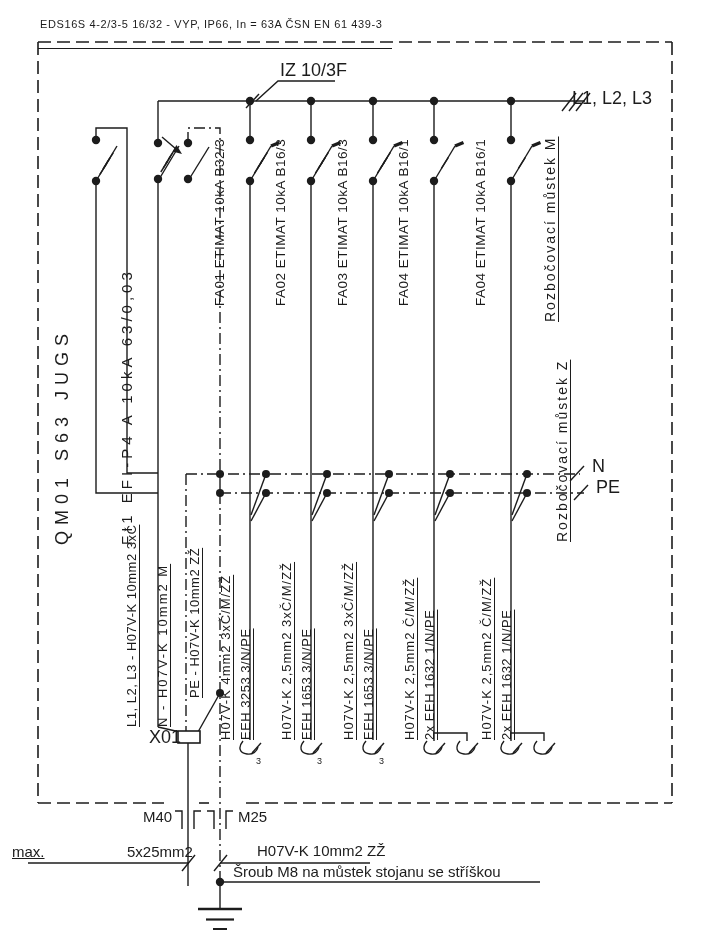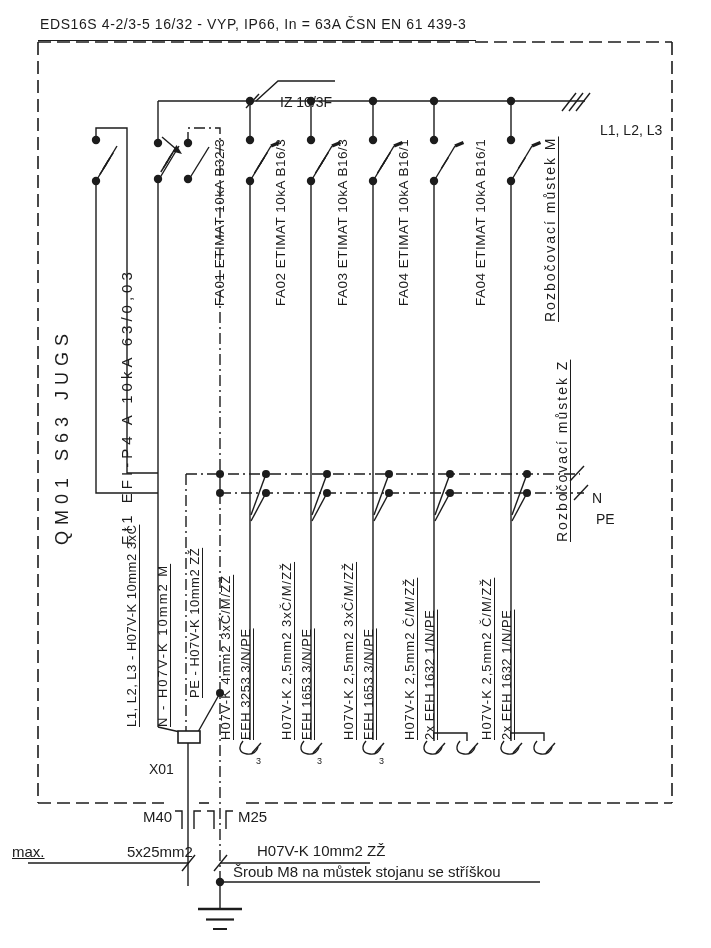--- a/index.html
+++ b/index.html
@@ -2,30 +2,30 @@
 <html><head>
 <meta charset="utf-8">
 <style>
   html,body{margin:0;padding:0;background:#fff;}
   .stage{position:relative;width:711px;height:948px;background:#ffffff;overflow:hidden;
          font-family:"Liberation Sans","DejaVu Sans",sans-serif;color:#1c1c1c;}
   svg.wires{position:absolute;left:0;top:0;}
   .lbl{position:absolute;white-space:nowrap;line-height:16px;color:#1c1c1c;}
   .rot{transform-origin:0 100%;transform:rotate(-90deg);}
   .ul{text-decoration:underline;text-underline-offset:3px;text-decoration-thickness:1.2px;}
-  .title{font-size:14px;letter-spacing:.6px;border-bottom:1.5px solid #1c1c1c;padding:0 10px 8px 2px;}
+  .title{font-size:11px;letter-spacing:.6px;border-bottom:1.5px solid #1c1c1c;padding:0 10px 16px 2px;}
   .dev{font-size:13.5px;letter-spacing:.5px;}
   .devbig{font-size:18px;letter-spacing:6px;}
   .devmid{font-size:15px;letter-spacing:4px;}
   .cab{font-size:13px;letter-spacing:1px;}
   .cab2{font-size:13px;letter-spacing:.5px;}
   .inc{font-size:13px;letter-spacing:.5px;}
   .incN{font-size:13px;letter-spacing:2px;}
   .roz{font-size:14px;letter-spacing:2px;}
-  .sm{font-size:14px;margin-top:32px;}
+  .sm{font-size:18px;}
   .bt{font-size:15px;text-align:center;}
   .ph3{position:absolute;font-size:9px;}
 </style>
 </head>
 <body>
 
 <div class="stage">
 
 <svg class="wires" width="711" height="948" viewBox="0 0 711 948" stroke="#1c1c1c" fill="none" stroke-width="1.4">
 
@@ -256,21 +256,21 @@
   </g>
   <g transform="translate(545,749)">
     <path d="M-8,-8 C-13,-2 -12,4 -4,5 C2,6 6,2 7,-2"></path>
         <path d="M1,4 L10,-6"></path>
   </g>
 </svg>
 
 <div class="lbl title" style="left:38px;top:16px;">EDS16S 4-2/3-5 16/32 - VYP, IP66, In = 63A ČSN EN 61 439-3</div>
 
 <div class="lbl sm" style="left:280px;top:62px;">IZ 10/3F</div>
-<div class="lbl sm" style="left:600px;top:90px;">L1, L2, L3</div>
+<div class="lbl sm" style="left:572px;top:90px;">L1, L2, L3</div>
 
 <div class="lbl rot devbig" style="left:70px;top:529px;">QM01 S63 JUGS</div>
 <div class="lbl rot devmid" style="left:135px;top:529px;">FI1 EFI-P4 A  10kA 63/0,03</div>
 <div class="lbl rot dev" style="left:228px;top:290px;">FA01 ETIMAT 10kA B32/3</div>
 <div class="lbl rot dev" style="left:289px;top:290px;">FA02 ETIMAT 10kA B16/3</div>
 <div class="lbl rot dev" style="left:351px;top:290px;">FA03 ETIMAT 10kA B16/3</div>
 <div class="lbl rot dev" style="left:412px;top:290px;">FA04 ETIMAT 10kA B16/1</div>
 <div class="lbl rot dev" style="left:489px;top:290px;">FA04 ETIMAT 10kA B16/1</div>
 
 <div class="lbl rot roz ul" style="left:558px;top:306px;">Rozbočovací můstek M</div>

